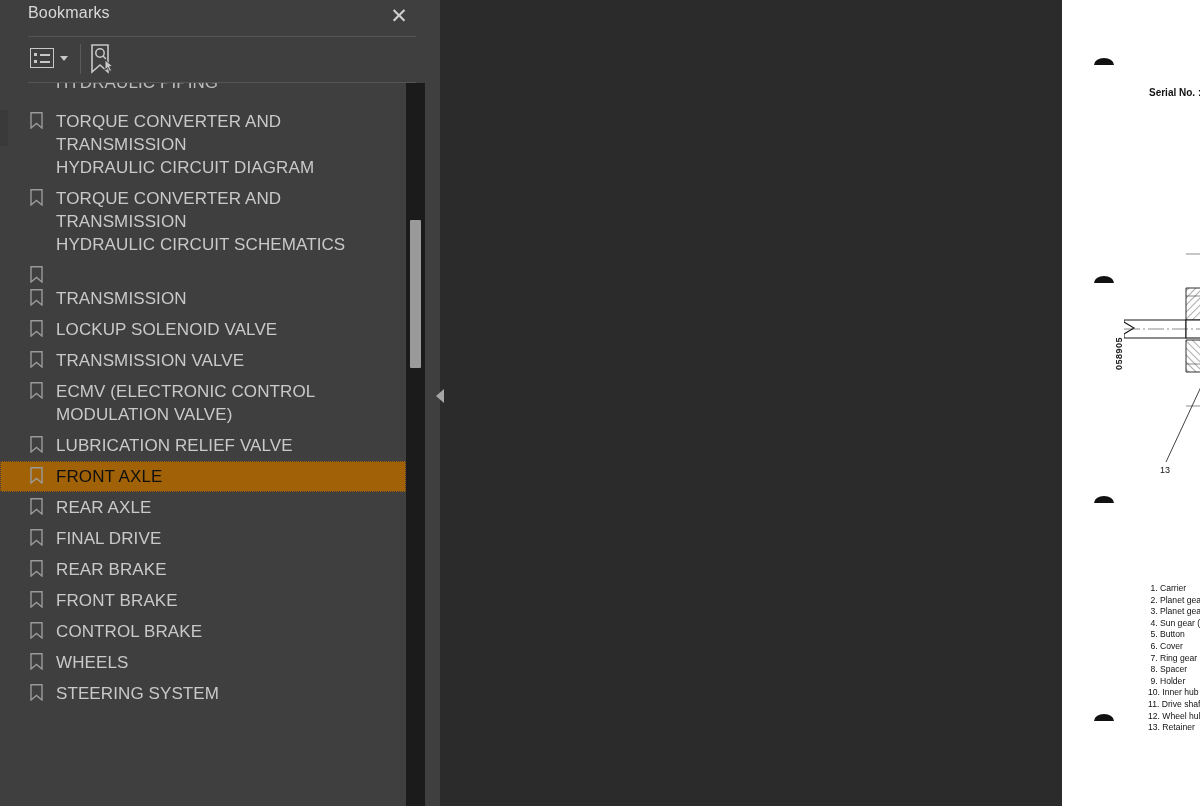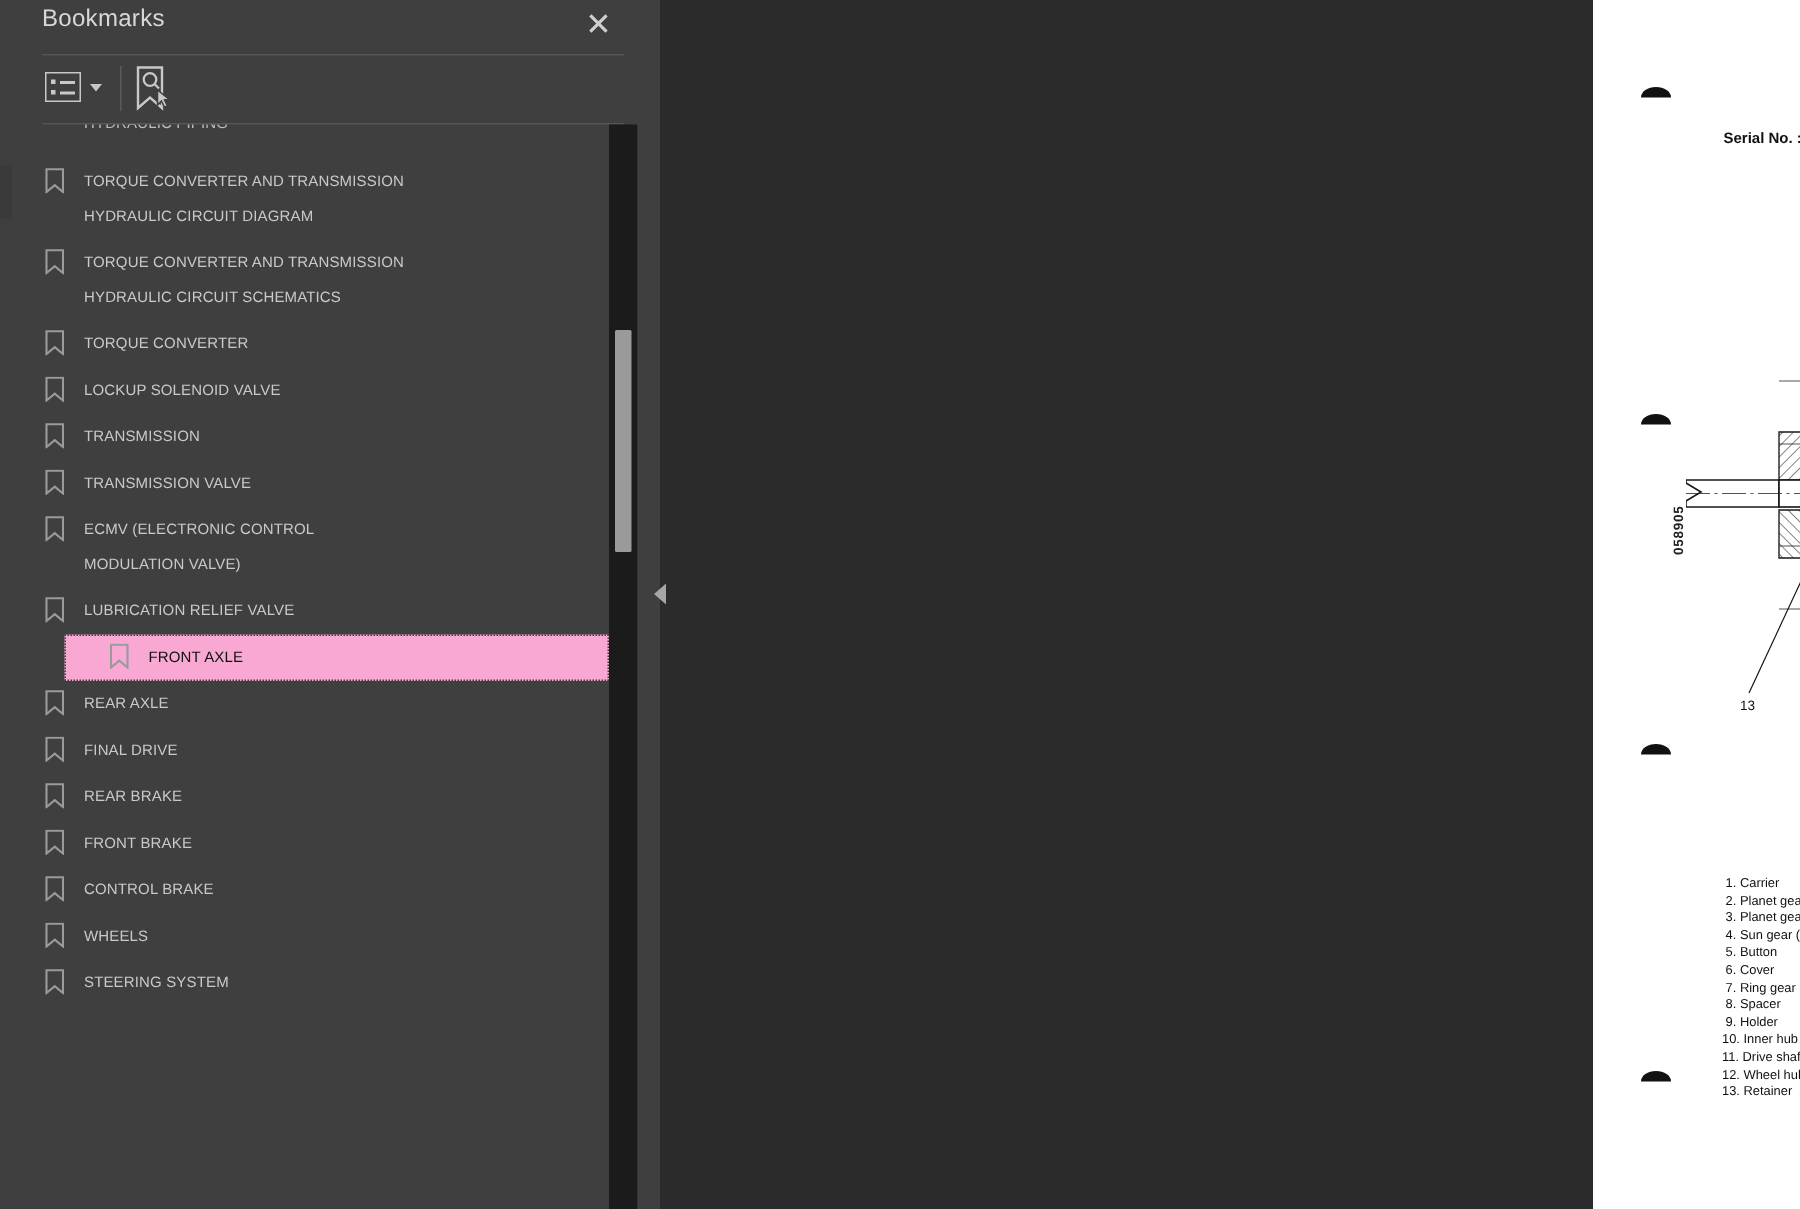--- a/index.html
+++ b/index.html
@@ -126,35 +126,34 @@
     box-sizing: border-box;
   }
   .bm-icon {
     position: absolute;
     left: 30px;
     top: 6px;
     width: 13px;
     height: 17px;
   }
   .bm-label {
-    font-size: 10px;
+    font-size: 17px;
     line-height: 23px;
     color: #c9c9c9;
     letter-spacing: 0.1px;
     white-space: pre-line;
   }
   .bm-item.clipped .bm-label {
     color: #bdbdbd;
   }
   .bm-item.selected {
-    background: #f9a8d4;
+    background: #a16207;
     outline: 1px dotted #3c3c3c;
     outline-offset: -1px;
     margin-right: 34px;
-    margin-left: 43px;
   }
   .bm-item.selected .bm-label {
     color: #101010;
   }
   
   #bm-row-clip {
     height: 11px;
     overflow: hidden;
     position: relative;
     padding: 0 34px 0 56px;
@@ -470,33 +469,32 @@
         <span class="bm-icon"><svg width="13" height="17" viewBox="0 0 13 17" xmlns="http://www.w3.org/2000/svg">
             <path d="M1,0.8 L12,0.8 L12,16 L6.5,11.4 L1,16 Z" fill="none" stroke="#9a9a9a" stroke-width="1.4"></path>
           </svg></span>
         <span class="bm-label">TORQUE CONVERTER AND TRANSMISSION
 HYDRAULIC CIRCUIT SCHEMATICS</span>
       </div>
       <div class="bm-item">
         <span class="bm-icon"><svg width="13" height="17" viewBox="0 0 13 17" xmlns="http://www.w3.org/2000/svg">
             <path d="M1,0.8 L12,0.8 L12,16 L6.5,11.4 L1,16 Z" fill="none" stroke="#9a9a9a" stroke-width="1.4"></path>
           </svg></span>
-        <span class="bm-label">TORQUE CONVERTER</span>
+      </div>
+      <div class="bm-item">
+        <span class="bm-icon"><svg width="13" height="17" viewBox="0 0 13 17" xmlns="http://www.w3.org/2000/svg">
+            <path d="M1,0.8 L12,0.8 L12,16 L6.5,11.4 L1,16 Z" fill="none" stroke="#9a9a9a" stroke-width="1.4"></path>
+          </svg></span>
+        <span class="bm-label">TRANSMISSION</span>
       </div>
       <div class="bm-item">
         <span class="bm-icon"><svg width="13" height="17" viewBox="0 0 13 17" xmlns="http://www.w3.org/2000/svg">
             <path d="M1,0.8 L12,0.8 L12,16 L6.5,11.4 L1,16 Z" fill="none" stroke="#9a9a9a" stroke-width="1.4"></path>
           </svg></span>
         <span class="bm-label">LOCKUP SOLENOID VALVE</span>
-      </div>
-      <div class="bm-item">
-        <span class="bm-icon"><svg width="13" height="17" viewBox="0 0 13 17" xmlns="http://www.w3.org/2000/svg">
-            <path d="M1,0.8 L12,0.8 L12,16 L6.5,11.4 L1,16 Z" fill="none" stroke="#9a9a9a" stroke-width="1.4"></path>
-          </svg></span>
-        <span class="bm-label">TRANSMISSION</span>
       </div>
       <div class="bm-item">
         <span class="bm-icon"><svg width="13" height="17" viewBox="0 0 13 17" xmlns="http://www.w3.org/2000/svg">
             <path d="M1,0.8 L12,0.8 L12,16 L6.5,11.4 L1,16 Z" fill="none" stroke="#9a9a9a" stroke-width="1.4"></path>
           </svg></span>
         <span class="bm-label">TRANSMISSION VALVE</span>
       </div>
       <div class="bm-item">
         <span class="bm-icon"><svg width="13" height="17" viewBox="0 0 13 17" xmlns="http://www.w3.org/2000/svg">
             <path d="M1,0.8 L12,0.8 L12,16 L6.5,11.4 L1,16 Z" fill="none" stroke="#9a9a9a" stroke-width="1.4"></path>

